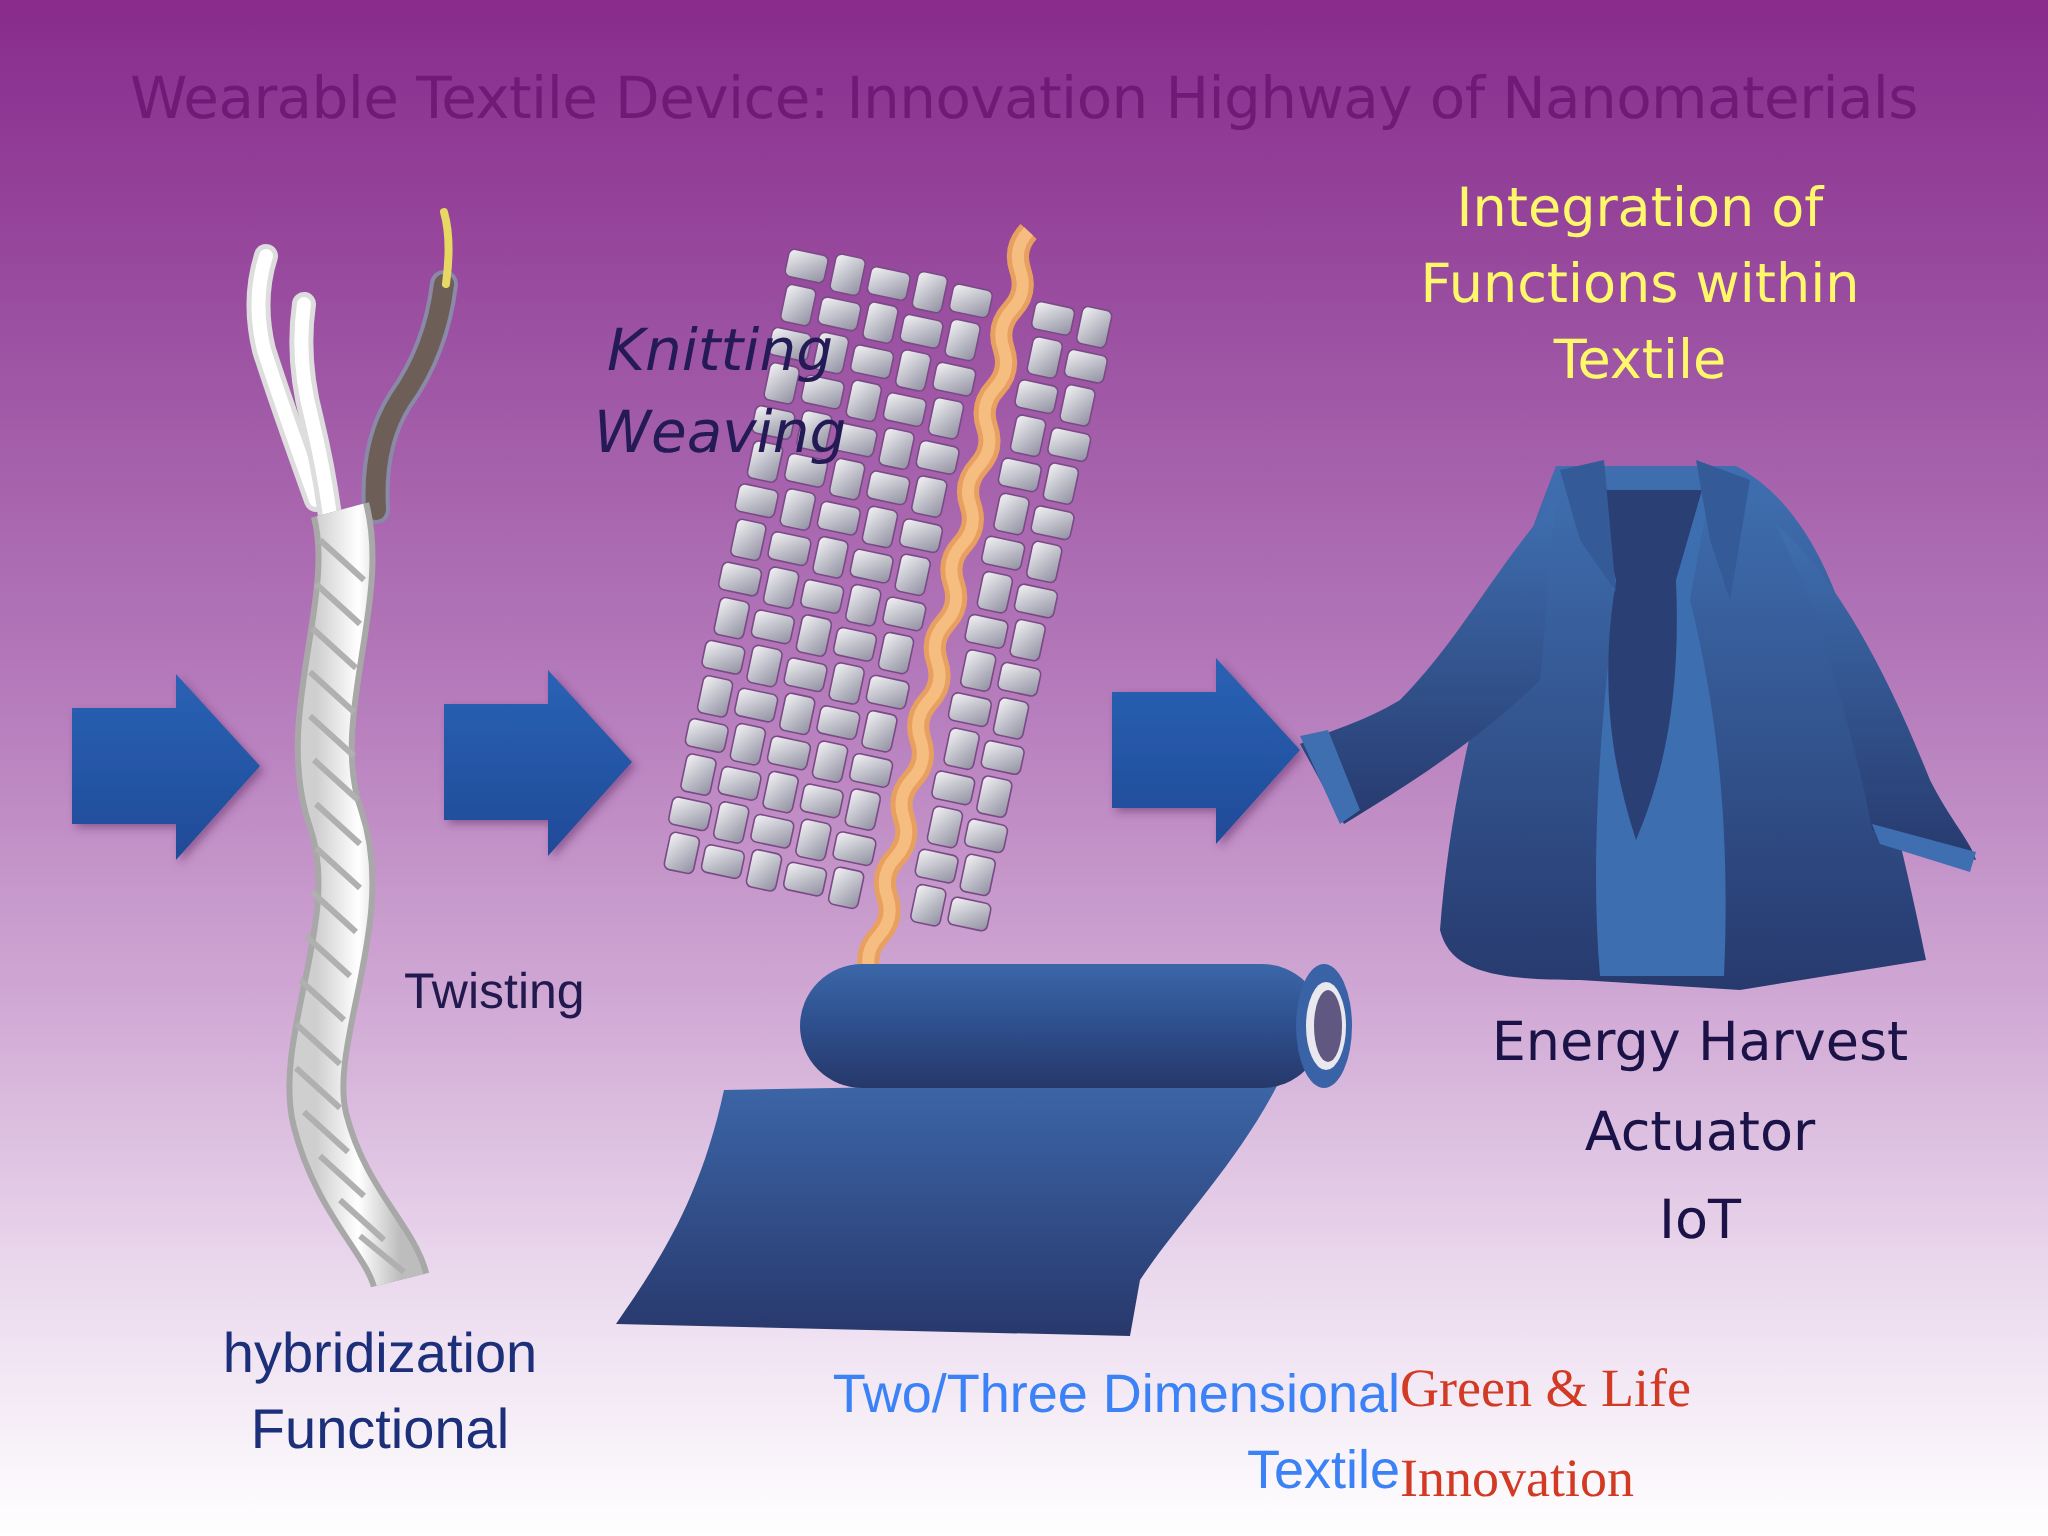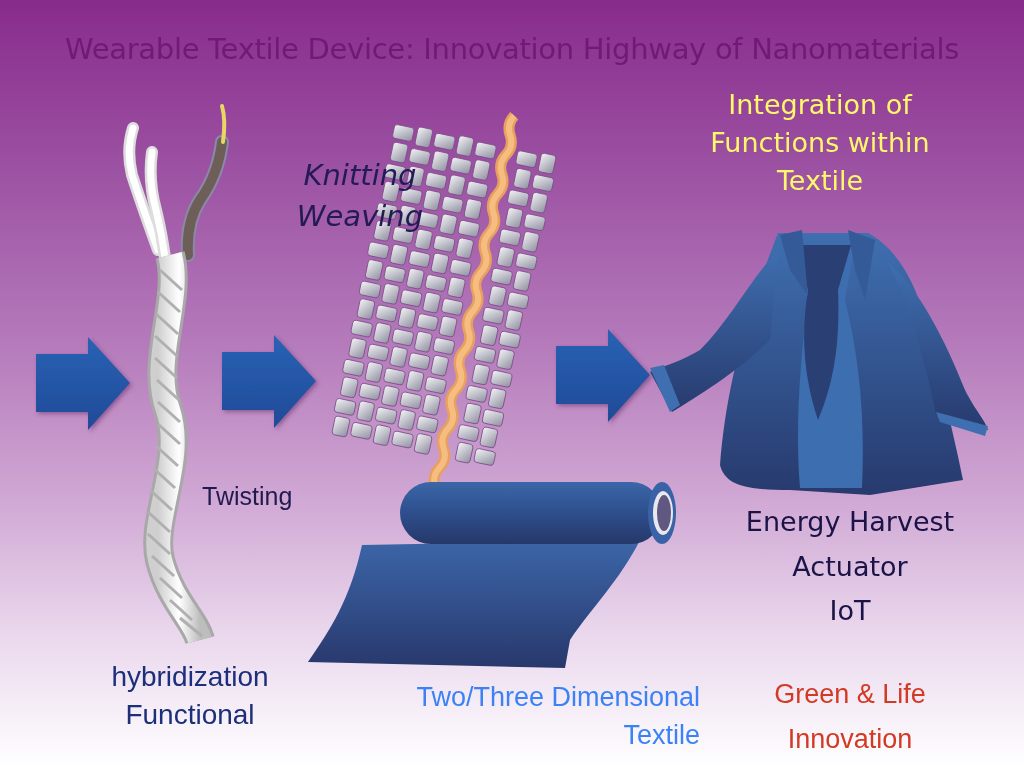--- a/index.html
+++ b/index.html
@@ -16,22 +16,22 @@
   }
   .yellow-text {
     left: 670px; top: 86px; width: 300px; text-align: center;
     color: #fff86a; font-size: 27px; line-height: 38px; font-family: "DejaVu Sans", sans-serif;
   }
   .func-list {
     left: 700px; top: 500px; width: 300px; text-align: center;
     color: #1b1347; font-size: 27px; line-height: 44.5px; font-family: "DejaVu Sans", sans-serif;
   }
   .green-life {
-    left: 700px; top: 672px; width: 300px; text-align: center;
-    color: #d23a24; font-size: 27px; line-height: 45px; font-family: Liberation Sans, sans-serif;
+    left: 700px; top: 672px; width: 300px; 
+    color: #d23a24; font-size: 27px; line-height: 45px; font-family: Liberation Serif, serif;
   }
   .knit {
     left: 285px; top: 155px; width: 150px; text-align: center;
     color: #241a55; font-size: 29px; line-height: 41px; font-family: "DejaVu Sans", sans-serif;
     z-index: 5;
     font-style: italic;
   }
   .twisting {
     left: 202px; top: 462px; color: #22194f; font-size: 25px; margin-top: 20px;
   }

